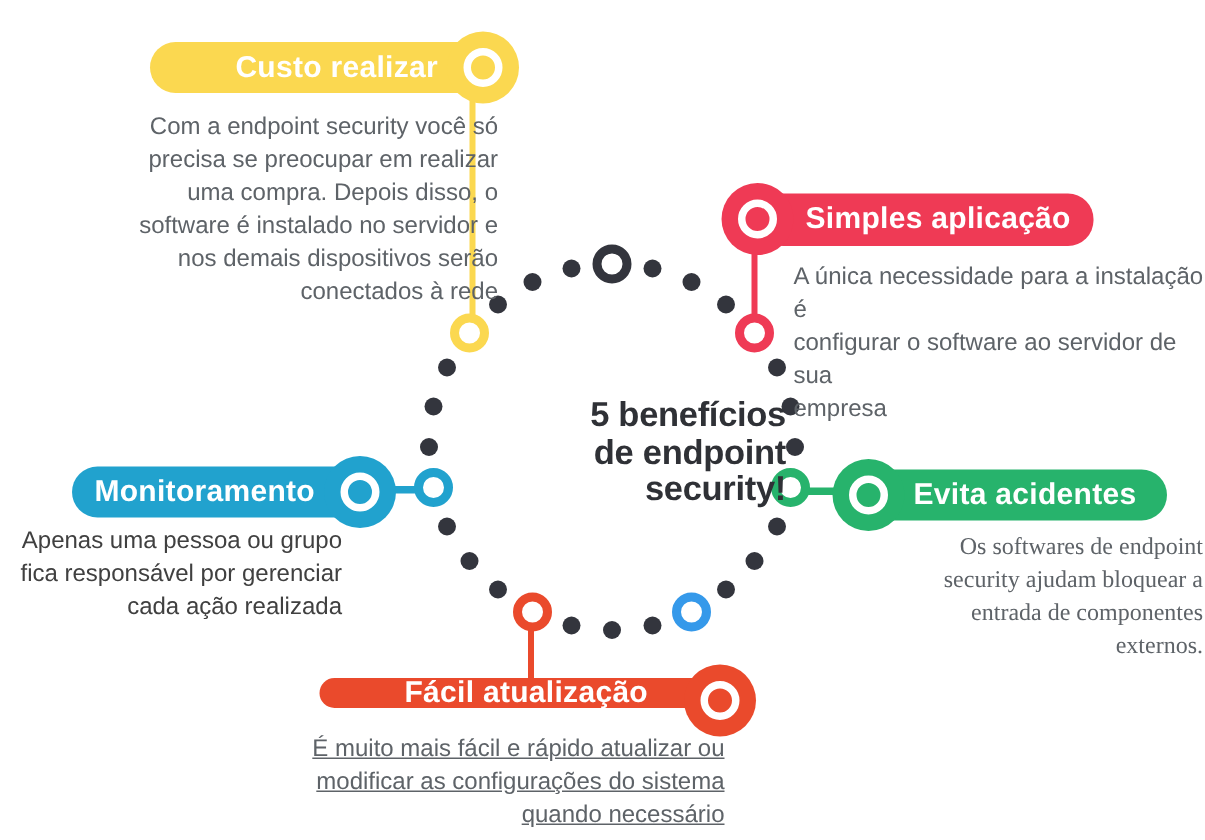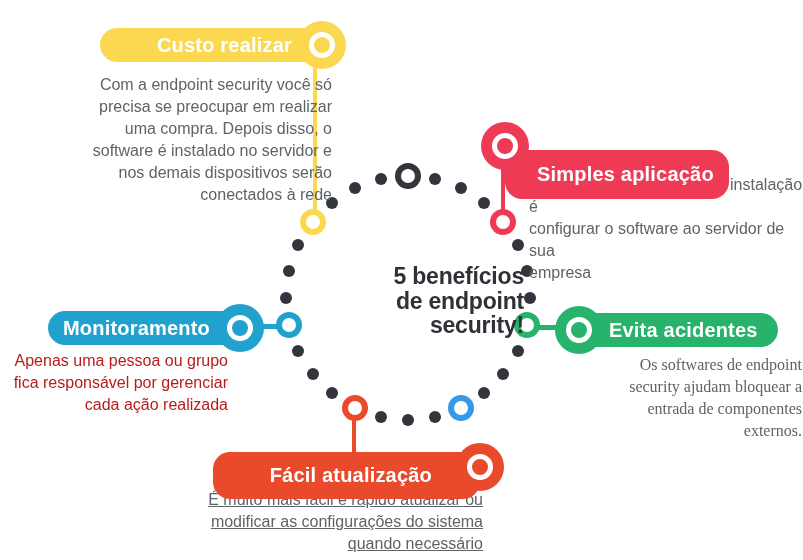--- a/index.html
+++ b/index.html
@@ -33,35 +33,35 @@
   .desc{
     position:absolute;font-size:16px;line-height:22px;white-space:pre-line;z-index:2;
   }
   
   #b1-pill{left:100px;top:28px;width:222px;height:34px;padding-right:30px;}
   #b1-circle{left:298px;top:21px;}
   #b1-line{left:313px;top:58px;width:4px;height:153px;}
   #b1-desc{left:52px;top:74px;width:280px;text-align:right;}
 
   #b2-circle{left:481px;top:122px;}
-  #b2-pill{left:505px;top:129px;width:224px;height:49px;padding-left:32px;margin-top:21px;}
+  #b2-pill{left:505px;top:129px;width:224px;height:35px;padding-left:32px;}
   #b2-line{left:501px;top:168px;width:4px;height:42px;}
   #b2-desc{left:529px;top:174px;width:285px;text-align:left;}
 
   #b3-pill{left:48px;top:311px;width:192px;height:34px;padding-right:30px;}
   #b3-circle{left:216px;top:304px;}
   #b3-line{left:258px;top:324px;width:24px;height:5px;}
   #b3-desc{left:0px;top:350px;width:228px;text-align:right;}
 
   #b4-circle{left:555px;top:306px;}
   #b4-pill{left:579px;top:313px;width:199px;height:34px;padding-left:30px;}
   #b4-line{left:534px;top:325px;width:26px;height:5px;}
   #b4-desc{left:602px;top:354px;width:200px;text-align:right;font-family:Liberation Serif, serif;}
 
-  #b5-pill{left:213px;top:452px;width:267px;height:47px;padding-right:48px;}
+  #b5-pill{left:213px;top:452px;width:267px;height:20px;padding-right:48px;}
   #b5-circle{left:456px;top:443px;}
   #b5-line{left:352px;top:419px;width:4px;height:34px;}
   #b5-desc{left:163px;top:489px;width:320px;text-align:right;text-decoration:underline;}
 </style>
 </head>
 <body>
 
 <div class="stage">
 
   <div>
@@ -129,21 +129,21 @@
   </div>
 
   <div>
     <div id="b3-line" class="connector" style="background-color: rgb(33, 162, 206);"></div>
     <div id="b3-pill" class="pill right" style="background-color: rgb(33, 162, 206);">
       <span>Monitoramento</span>
     </div>
     <div id="b3-circle" class="bigcircle" style="background-color: rgb(33, 162, 206);">
       <div class="whitering"></div>
     </div>
-    <div id="b3-desc" class="desc" style="color: #b91c1c;">Apenas uma pessoa ou grupo
+    <div id="b3-desc" class="desc" style="color: #404040;">Apenas uma pessoa ou grupo
 fica responsável por gerenciar
 cada ação realizada</div>
   </div>
 
   <div>
     <div id="b4-line" class="connector" style="background-color: rgb(39, 179, 108);"></div>
     <div id="b4-pill" class="pill" style="background-color: rgb(39, 179, 108);">
       <span>Evita acidentes</span>
     </div>
     <div id="b4-circle" class="bigcircle" style="background-color: rgb(39, 179, 108);">

